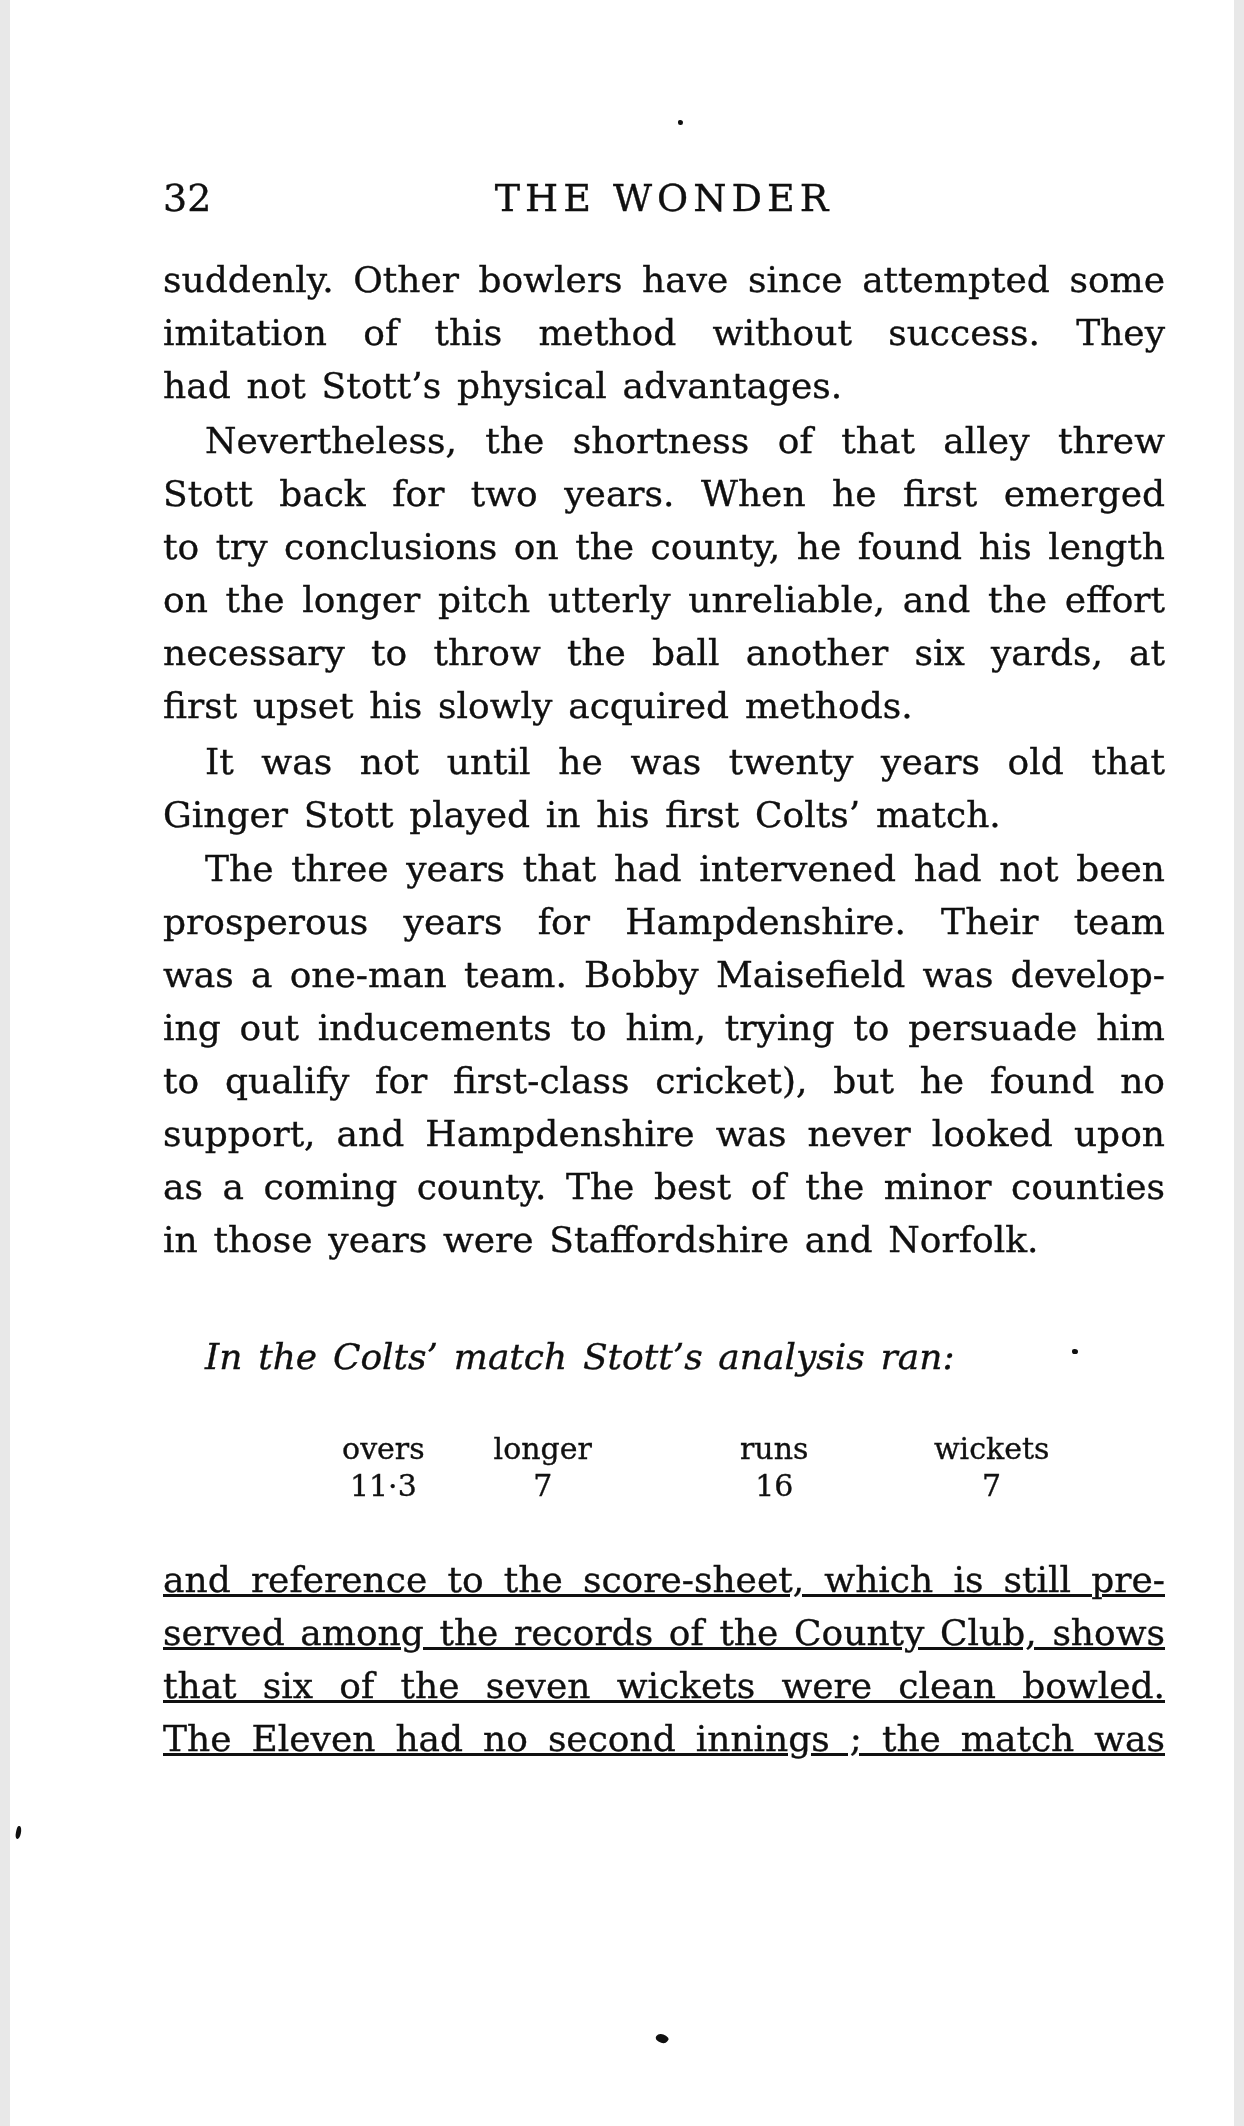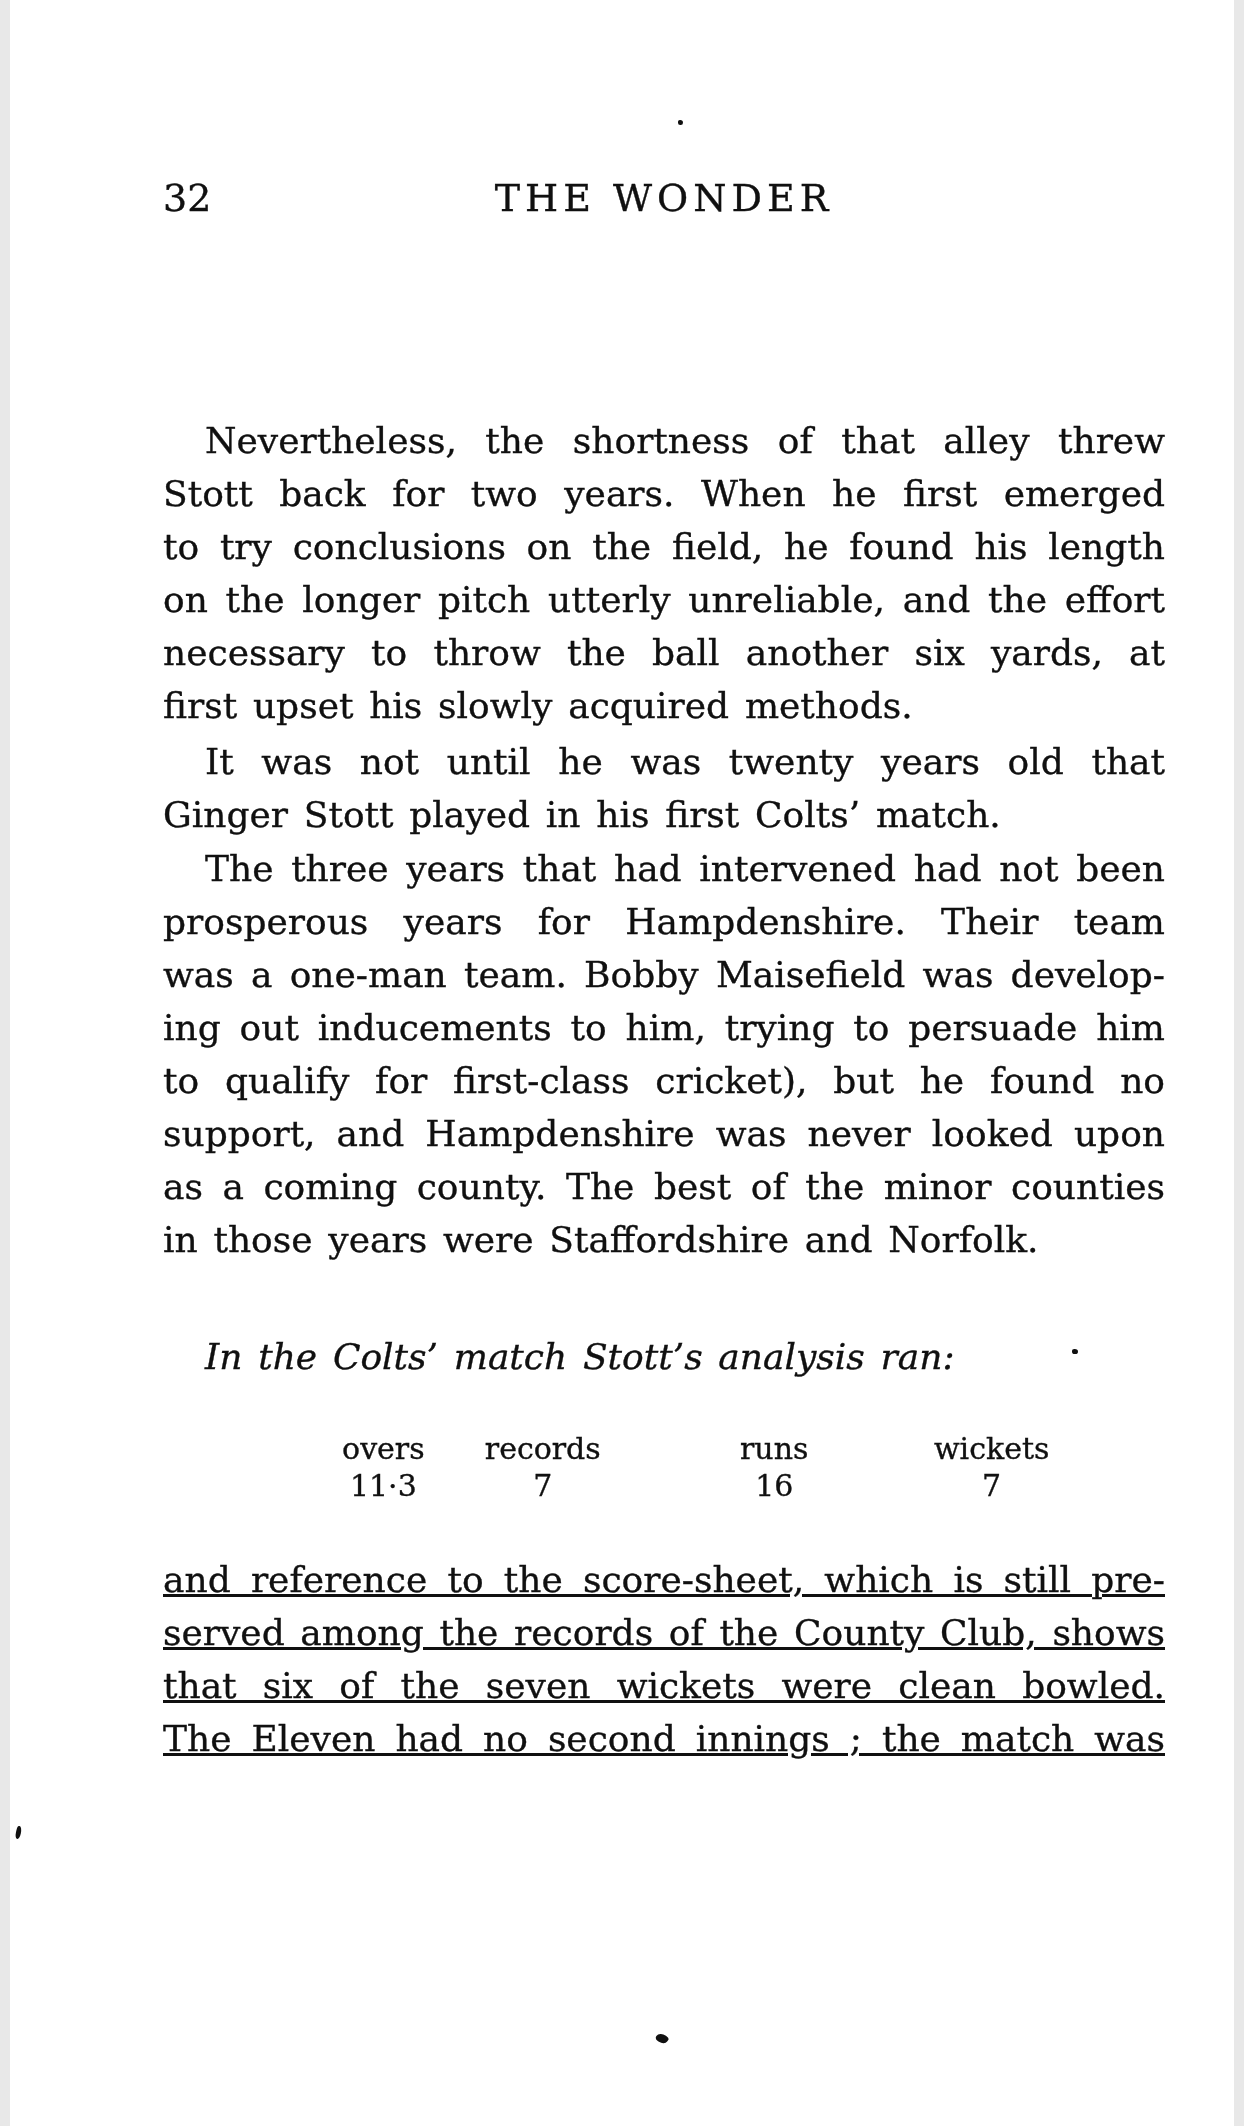--- a/index.html
+++ b/index.html
@@ -58,25 +58,30 @@
 </head>
 <body>
 
 <div class="page" style="--ink: #101010; --paper: #ffffff;">
 
   <div class="textcol header-row">
     <span class="page-number">32</span>
     <span class="running-title">THE WONDER</span>
   </div>
 
+  <div class="para p0">
+    <div class="line just">suddenly. Other bowlers have since attempted some</div>
+    <div class="line just">imitation of this method without success. They</div>
+    <div class="line">had not Stott’s physical advantages.</div>
+  </div>
 
   <div class="para p1">
     <div class="line just indent">Nevertheless, the shortness of that alley threw</div>
     <div class="line just">Stott back for two years. When he first emerged</div>
-    <div class="line just">to try conclusions on the field, he found his length</div>
+    <div class="line just">to try conclusions on the county, he found his length</div>
     <div class="line just">on the longer pitch utterly unreliable, and the effort</div>
     <div class="line just">necessary to throw the ball another six yards, at</div>
     <div class="line">first upset his slowly acquired methods.</div>
   </div>
 
   <div class="para p2">
     <div class="line just indent">It was not until he was twenty years old that</div>
     <div class="line">Ginger Stott played in his first Colts’ match.</div>
   </div>
 
@@ -91,21 +96,21 @@
     <div class="line">in those years were Staffordshire and Norfolk.</div>
   </div>
 
   <div class="para p4">
     <div class="line indent">In the Colts’ match Stott’s analysis ran:</div>
   </div>
 
   <div class="textcol score-table">
     <div class="score-row">
       <span class="score-cell c0">overs</span>
-      <span class="score-cell c1">records</span>
+      <span class="score-cell c1">longer</span>
       <span class="score-cell c2">runs</span>
       <span class="score-cell c3">wickets</span>
     </div>
     <div class="score-row">
       <span class="score-cell c0">11·3</span>
       <span class="score-cell c1">7</span>
       <span class="score-cell c2">16</span>
       <span class="score-cell c3">7</span>
     </div>
   </div>

